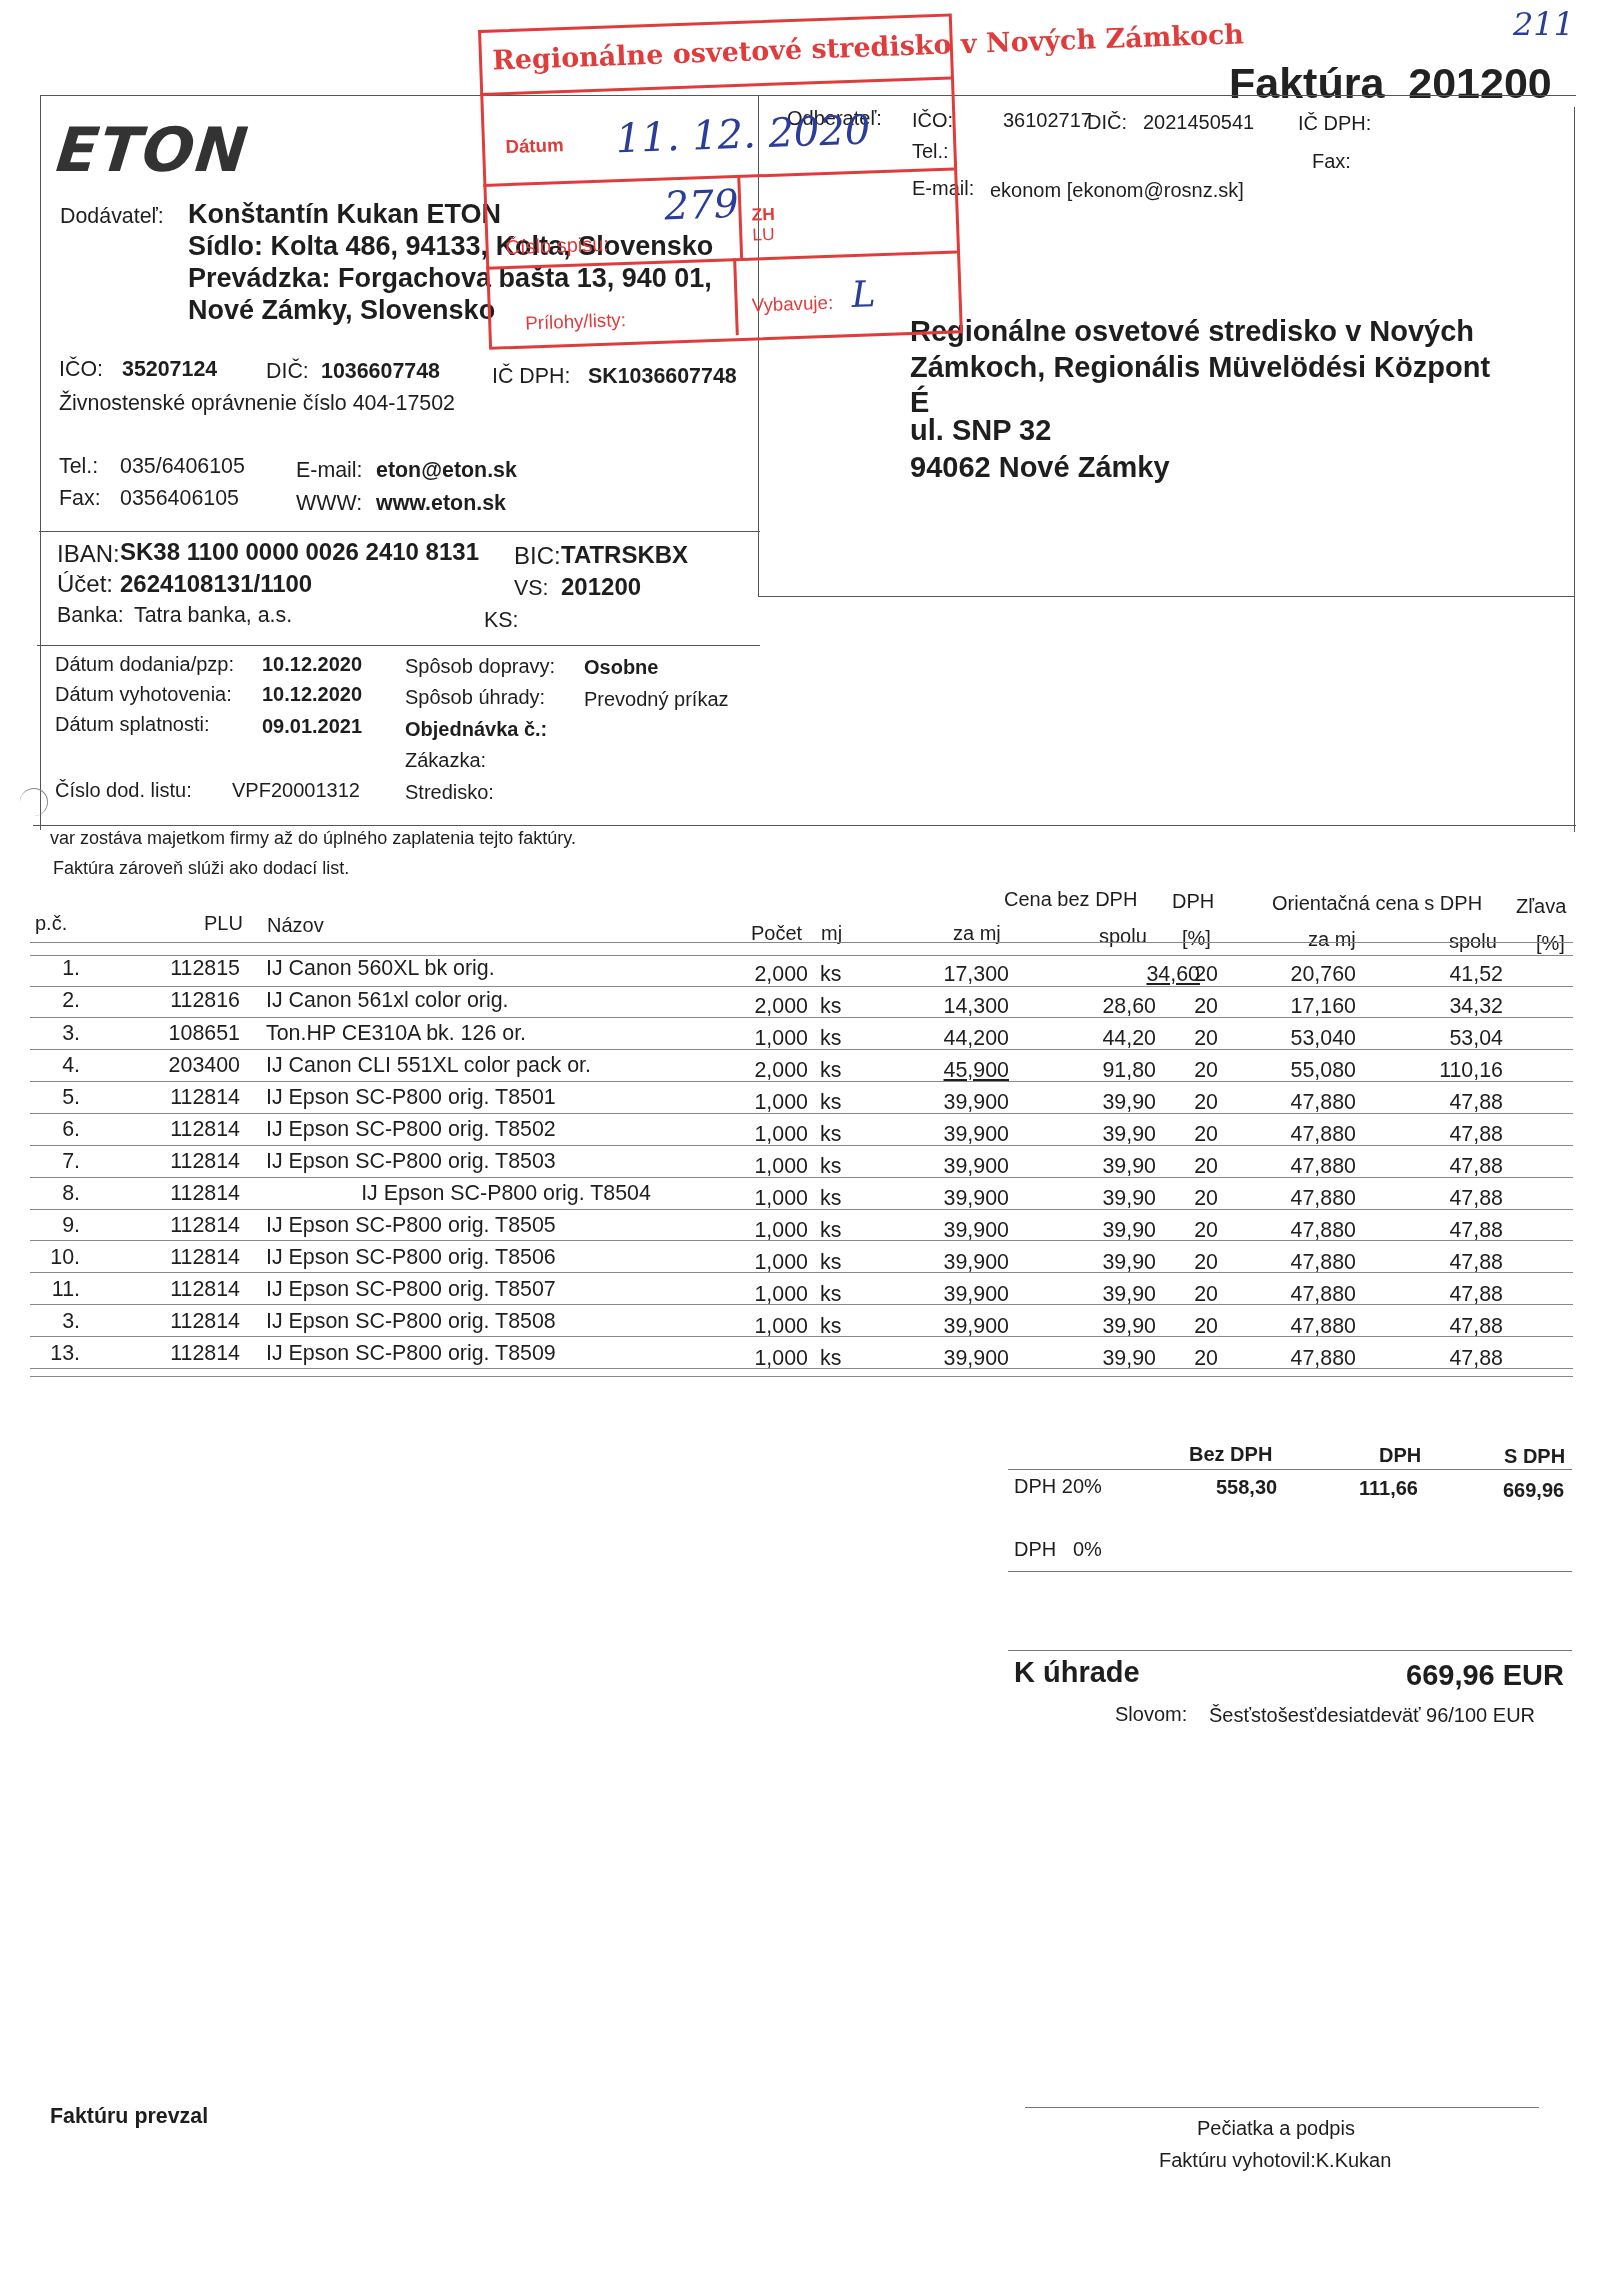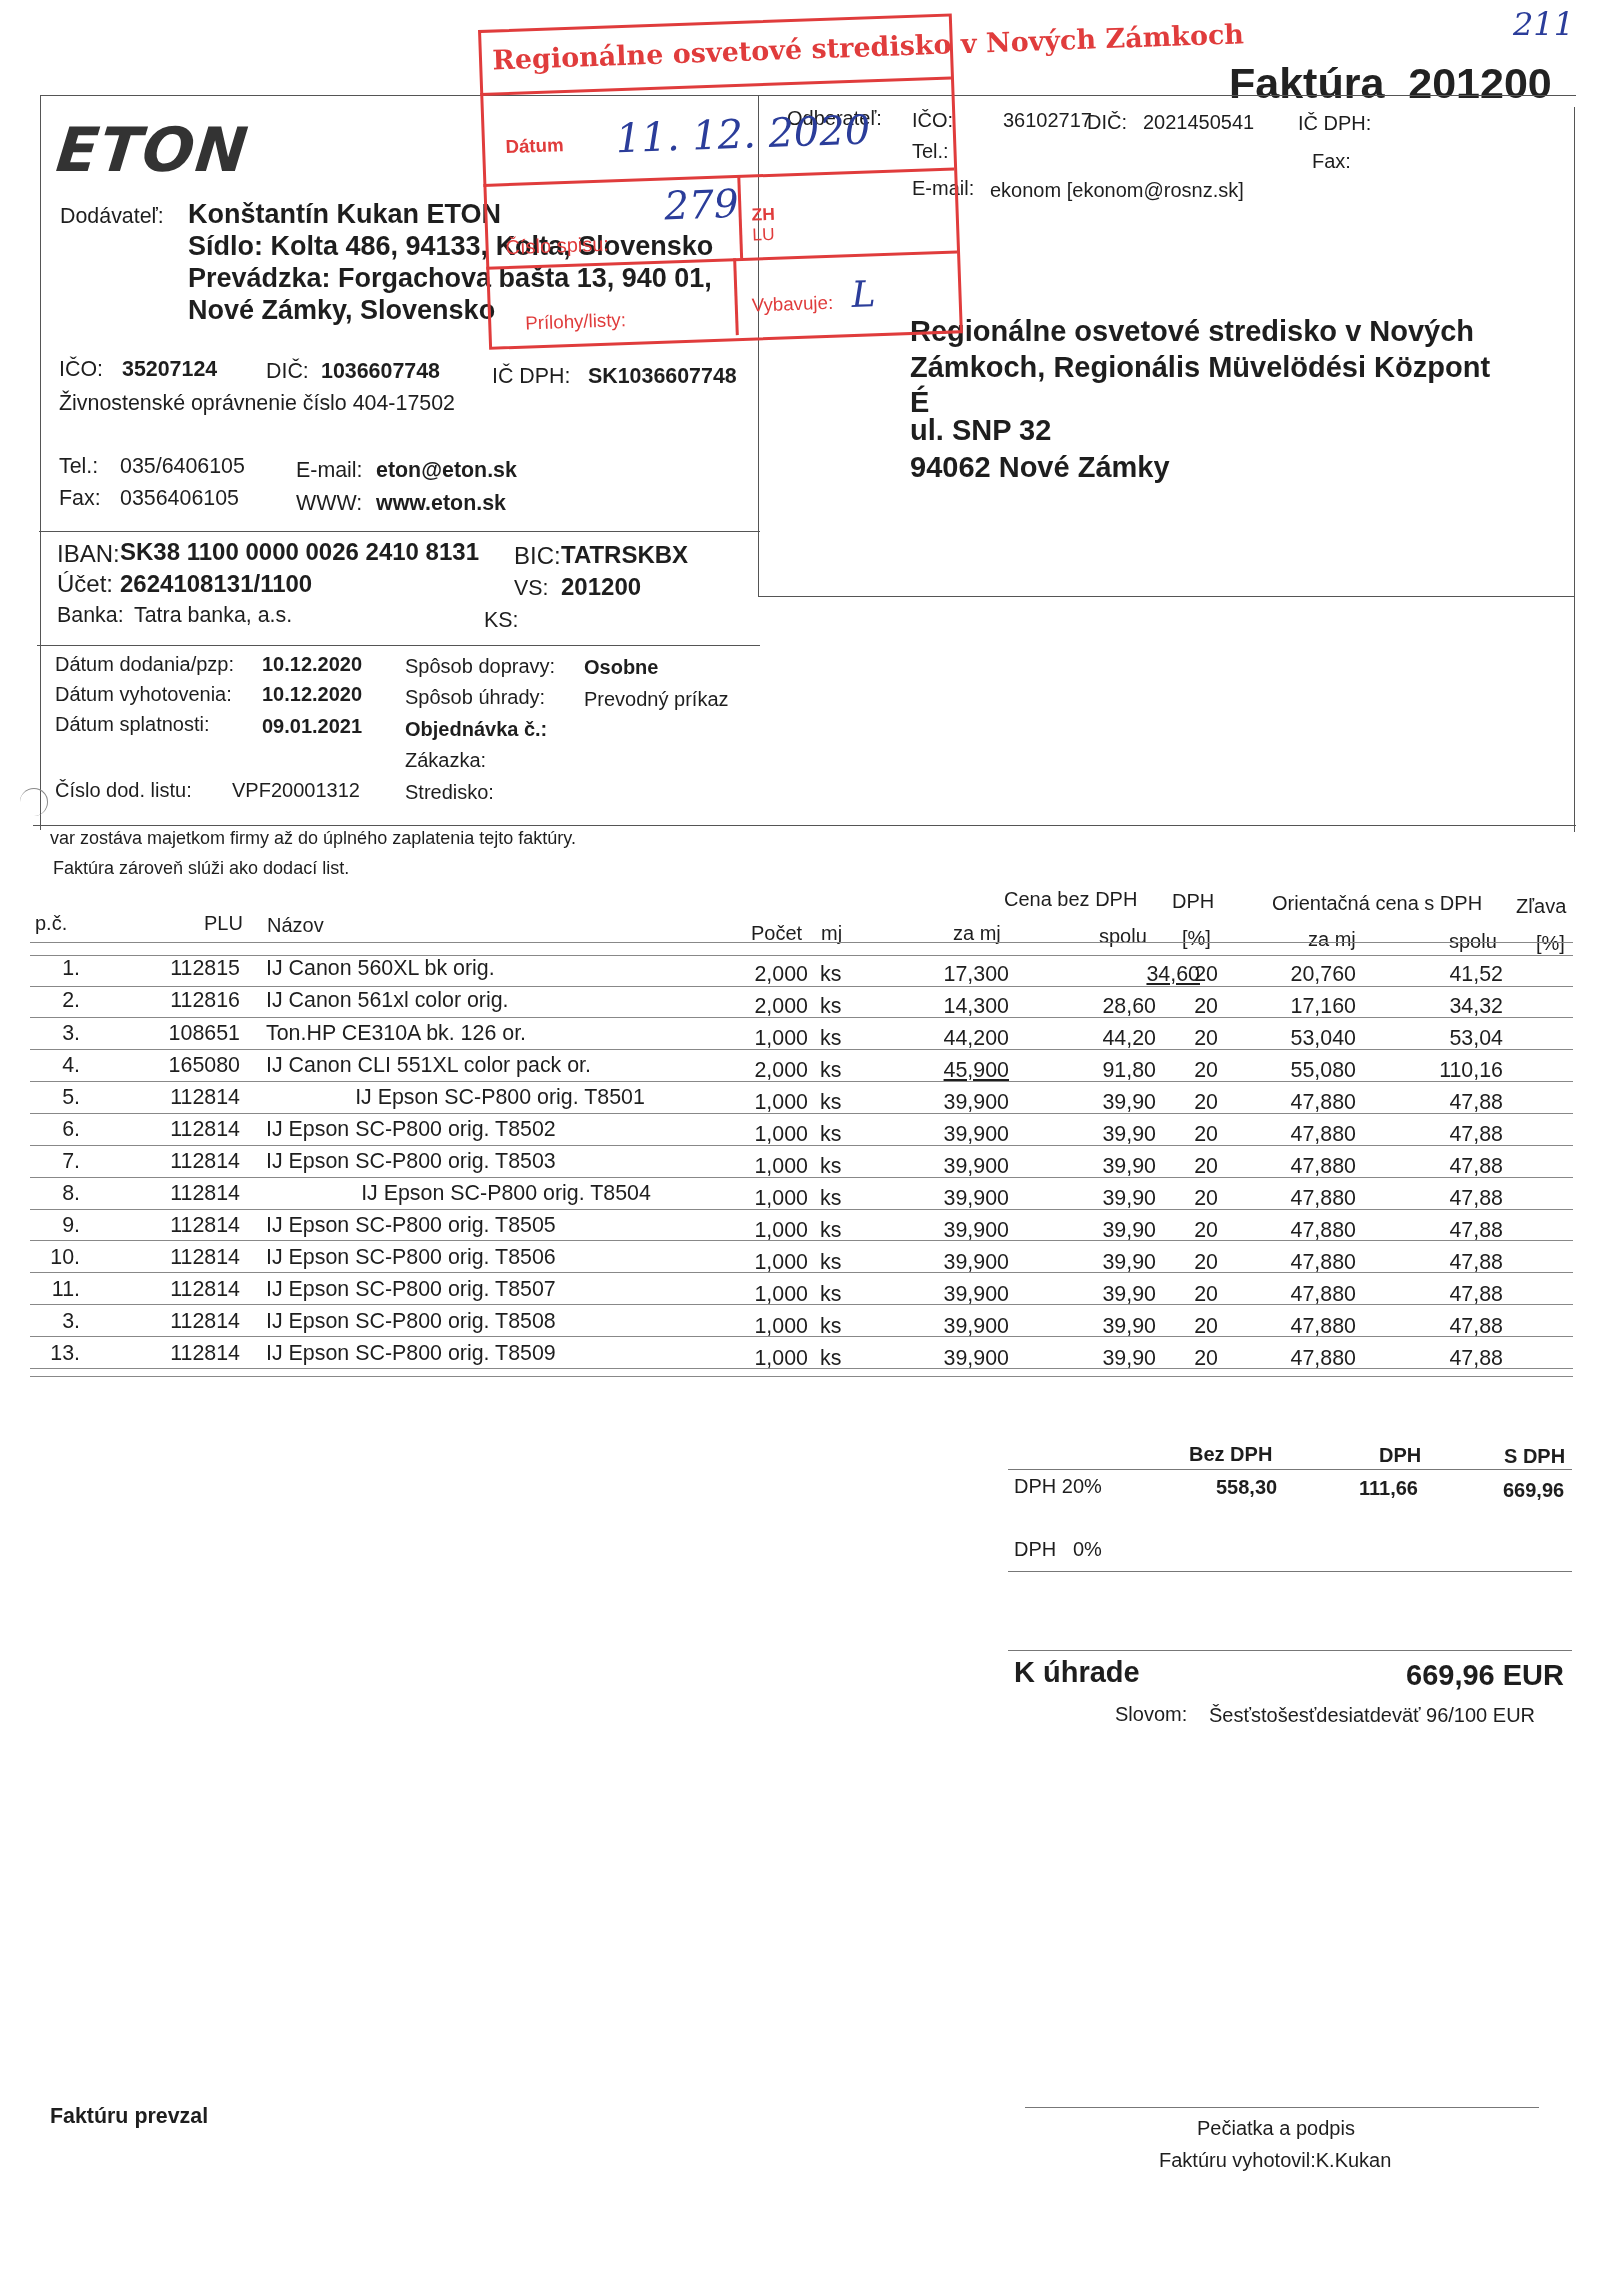--- a/index.html
+++ b/index.html
@@ -189,35 +189,35 @@
         <div class="cell" style="left: 820px; width: 33px; text-align: left; top: 1026px;">ks</div>
         <div class="cell" style="left: 922px; width: 87px; text-align: right; top: 1026px;">44,200</div>
         <div class="cell" style="left: 1069px; width: 87px; text-align: right; top: 1026px;">44,20</div>
         <div class="cell" style="left: 1185px; width: 33px; text-align: right; top: 1026px;">20</div>
         <div class="cell" style="left: 1269px; width: 87px; text-align: right; top: 1026px;">53,040</div>
         <div class="cell" style="left: 1403px; width: 100px; text-align: right; top: 1026px;">53,04</div>
         <div class="row-line" style="top: 1049px;"></div>
       </div>
       <div>
         <div class="cell" style="left: 40px; width: 40px; text-align: right; top: 1053px;">4.</div>
-        <div class="cell" style="left: 160px; width: 80px; text-align: right; top: 1053px;">165080</div>
+        <div class="cell" style="left: 160px; width: 80px; text-align: right; top: 1053px;">203400</div>
         <div class="cell" style="left: 266px; width: 468px; text-align: left; top: 1053px;">IJ Canon CLI 551XL color pack or.</div>
         <div class="cell" style="left: 735px; width: 73px; text-align: right; top: 1058px;">2,000</div>
         <div class="cell" style="left: 820px; width: 33px; text-align: left; top: 1058px;">ks</div>
         <div class="cell" style="left: 922px; width: 87px; text-align: right; top: 1058px; text-decoration: underline;">45,900</div>
         <div class="cell" style="left: 1069px; width: 87px; text-align: right; top: 1058px;">91,80</div>
         <div class="cell" style="left: 1185px; width: 33px; text-align: right; top: 1058px;">20</div>
         <div class="cell" style="left: 1269px; width: 87px; text-align: right; top: 1058px;">55,080</div>
         <div class="cell" style="left: 1403px; width: 100px; text-align: right; top: 1058px;">110,16</div>
         <div class="row-line" style="top: 1081px;"></div>
       </div>
       <div>
         <div class="cell" style="left: 40px; width: 40px; text-align: right; top: 1085px;">5.</div>
         <div class="cell" style="left: 160px; width: 80px; text-align: right; top: 1085px;">112814</div>
-        <div class="cell" style="left: 266px; width: 468px; text-align: center; top: 1085px;">IJ Epson SC-P800 orig. T8501</div>
+        <div class="cell" style="left: 266px; width: 468px; text-align: left; top: 1085px;">IJ Epson SC-P800 orig. T8501</div>
         <div class="cell" style="left: 735px; width: 73px; text-align: right; top: 1090px;">1,000</div>
         <div class="cell" style="left: 820px; width: 33px; text-align: left; top: 1090px;">ks</div>
         <div class="cell" style="left: 922px; width: 87px; text-align: right; top: 1090px;">39,900</div>
         <div class="cell" style="left: 1069px; width: 87px; text-align: right; top: 1090px;">39,90</div>
         <div class="cell" style="left: 1185px; width: 33px; text-align: right; top: 1090px;">20</div>
         <div class="cell" style="left: 1269px; width: 87px; text-align: right; top: 1090px;">47,880</div>
         <div class="cell" style="left: 1403px; width: 100px; text-align: right; top: 1090px;">47,88</div>
         <div class="row-line" style="top: 1113px;"></div>
       </div>
       <div>

